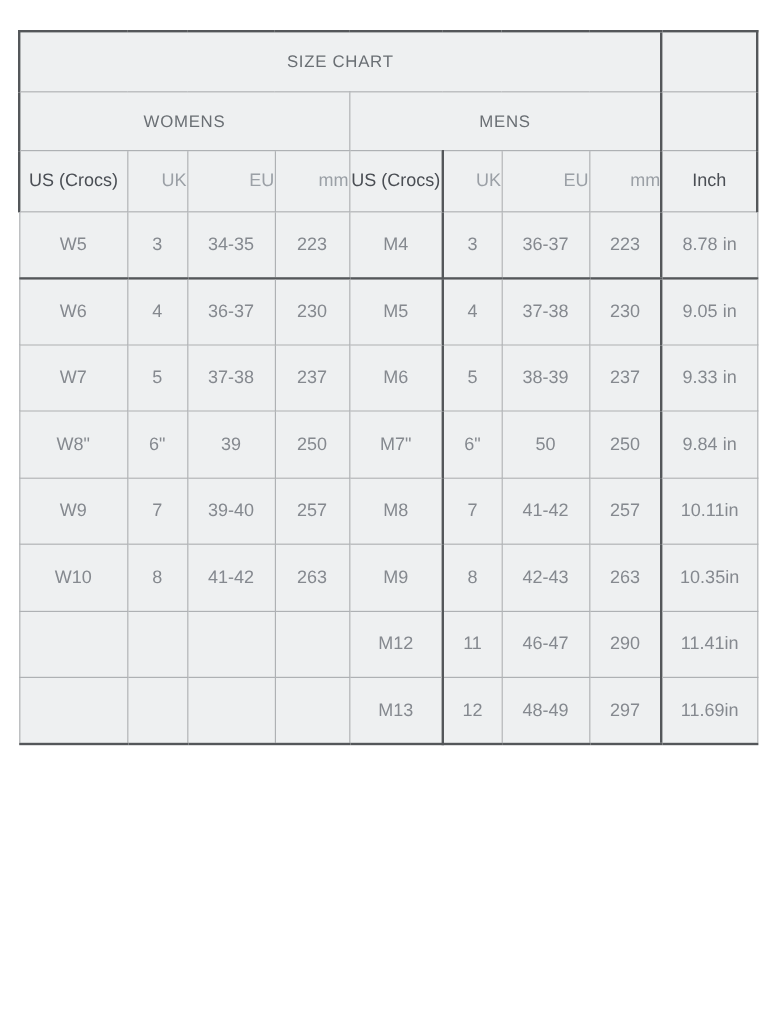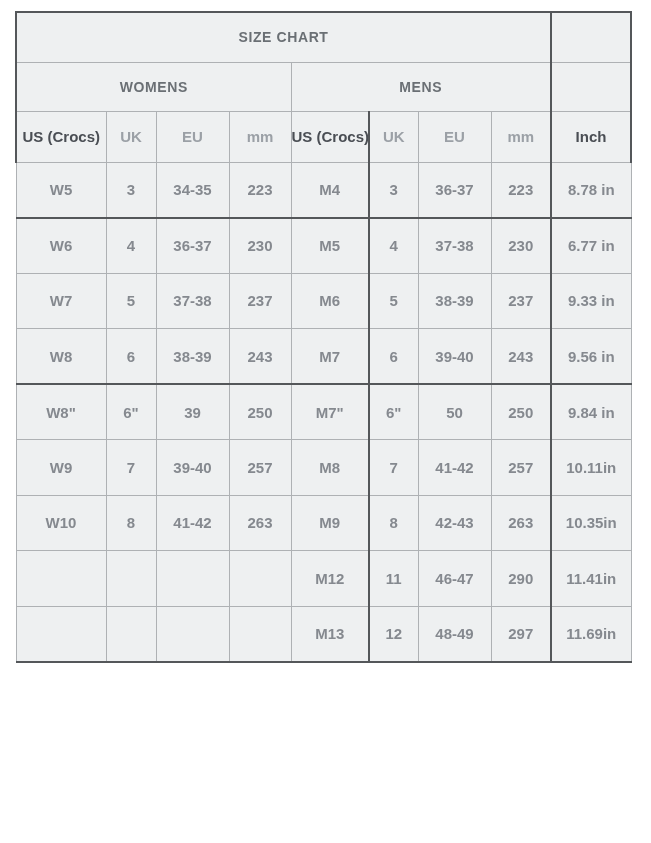--- a/index.html
+++ b/index.html
@@ -10,21 +10,21 @@
     --txt-head:#6a6f74;
     --txt-colhead-dark:#4a4e54;
     --txt-colhead-light:#9ba0a6;
   }
   html,body{margin:0;padding:0;background:#ffffff;}
   body{
     width:651px;height:843px;
     font-family:"Liberation Sans", sans-serif;
     -webkit-font-smoothing:antialiased;
   }
-  .page{padding:11px 0 0 15px;font-weight:bold;}
+  .page{padding:25px 0 0 15px;}
   table.size-table{
     border-collapse:collapse;
     table-layout:fixed;
     width:615px;
   }
   td{
     background:var(--cell-bg);
     border:1px solid var(--thin);
     text-align:center;
     vertical-align:middle;
@@ -37,21 +37,21 @@
   tr.r-title{height:50px;}
   tr.r-groups{height:49px;}
   tr.r-cols{height:51px;}
   tbody tr{height:55.5px;}
   .title,.group{
     color:var(--txt-head);
     font-size:14px;
     letter-spacing:0.6px;
   }
   .ch-dark{color:var(--txt-colhead-dark);}
-  .ch-light{color:var(--txt-colhead-light);}
+  .ch-light{color:var(--txt-colhead-light);text-align:right;}
   .thick-t{border-top:2px solid var(--thick);}
   .thick-b{border-bottom:2px solid var(--thick);margin-top:44px;}
   .thick-l{border-left:2px solid var(--thick);}
   .thick-r{border-right:2px solid var(--thick);}
 </style>
 </head>
 <body>
 
 <div class="page">
   <table class="size-table">
@@ -102,43 +102,32 @@
         </tr>
         <tr>
           <td>W6</td>
           <td>4</td>
           <td>36-37</td>
           <td>230</td>
           <td class="thick-r">M5</td>
           <td>4</td>
           <td>37-38</td>
           <td>230</td>
-          <td class="thick-l">6.77 in</td>
+          <td class="thick-l">9.05 in</td>
         </tr>
         <tr>
           <td>W7</td>
           <td>5</td>
           <td>37-38</td>
           <td>237</td>
           <td class="thick-r">M6</td>
           <td>5</td>
           <td>38-39</td>
           <td>237</td>
           <td class="thick-l">9.33 in</td>
-        </tr>
-        <tr>
-          <td class="thick-b">W8</td>
-          <td class="thick-b">6</td>
-          <td class="thick-b">38-39</td>
-          <td class="thick-b">243</td>
-          <td class="thick-r thick-b">M7</td>
-          <td class="thick-b">6</td>
-          <td class="thick-b">39-40</td>
-          <td class="thick-b">243</td>
-          <td class="thick-l thick-b">9.56 in</td>
         </tr>
         <tr>
           <td>W8"</td>
           <td>6"</td>
           <td>39</td>
           <td>250</td>
           <td class="thick-r">M7"</td>
           <td>6"</td>
           <td>50</td>
           <td>250</td>

